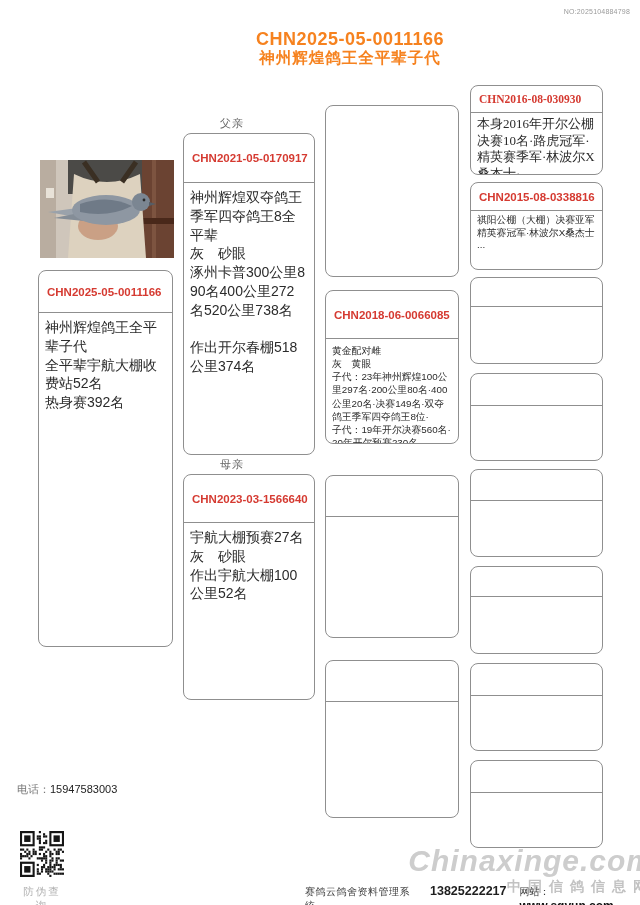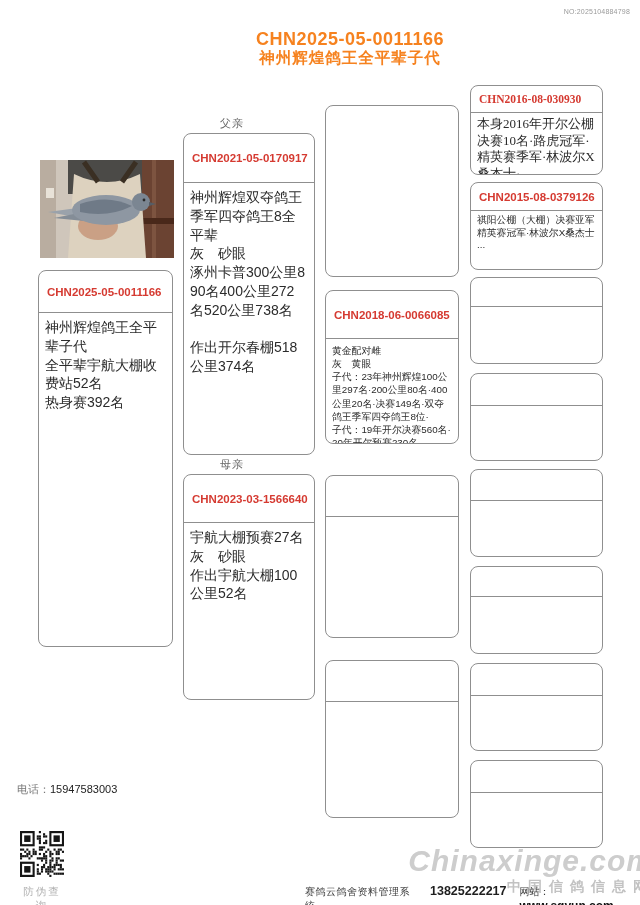--- a/index.html
+++ b/index.html
@@ -134,21 +134,21 @@
       <div class="bdy"></div>
   </div>
 
   <div class="pbox" style="left:470px;top:85px;width:133px;height:90px;font-family:Liberation Serif, serif;">
     <div class="ttl" style="height:27px;">CHN2016-08-030930</div>
     <div class="bdy" style="padding-top:3px;font-size:13px;line-height:1.28;">本身2016年开尔公棚决赛10名·路虎冠军·精英赛季军·林波尔X桑杰士·
 ...</div>
   </div>
 
   <div class="pbox" style="left:470px;top:182px;width:133px;height:88px;">
-    <div class="ttl" style="height:28px;">CHN2015-08-0379126</div>
+    <div class="ttl" style="height:28px;">CHN2015-08-0338816</div>
     <div class="bdy" style="padding-top:3px;font-size:9.8px;line-height:1.28;">祺阳公棚（大棚）决赛亚军精英赛冠军·林波尔X桑杰士
 ...</div>
   </div>
 
   <div class="pbox" style="left:470px;top:277px;width:133px;height:87px;">
       <div class="ttl" style="height:29px;"></div>
       <div class="bdy"></div>
     </div>
   <div class="pbox" style="left:470px;top:373px;width:133px;height:88px;">
       <div class="ttl" style="height:32px;"></div>

